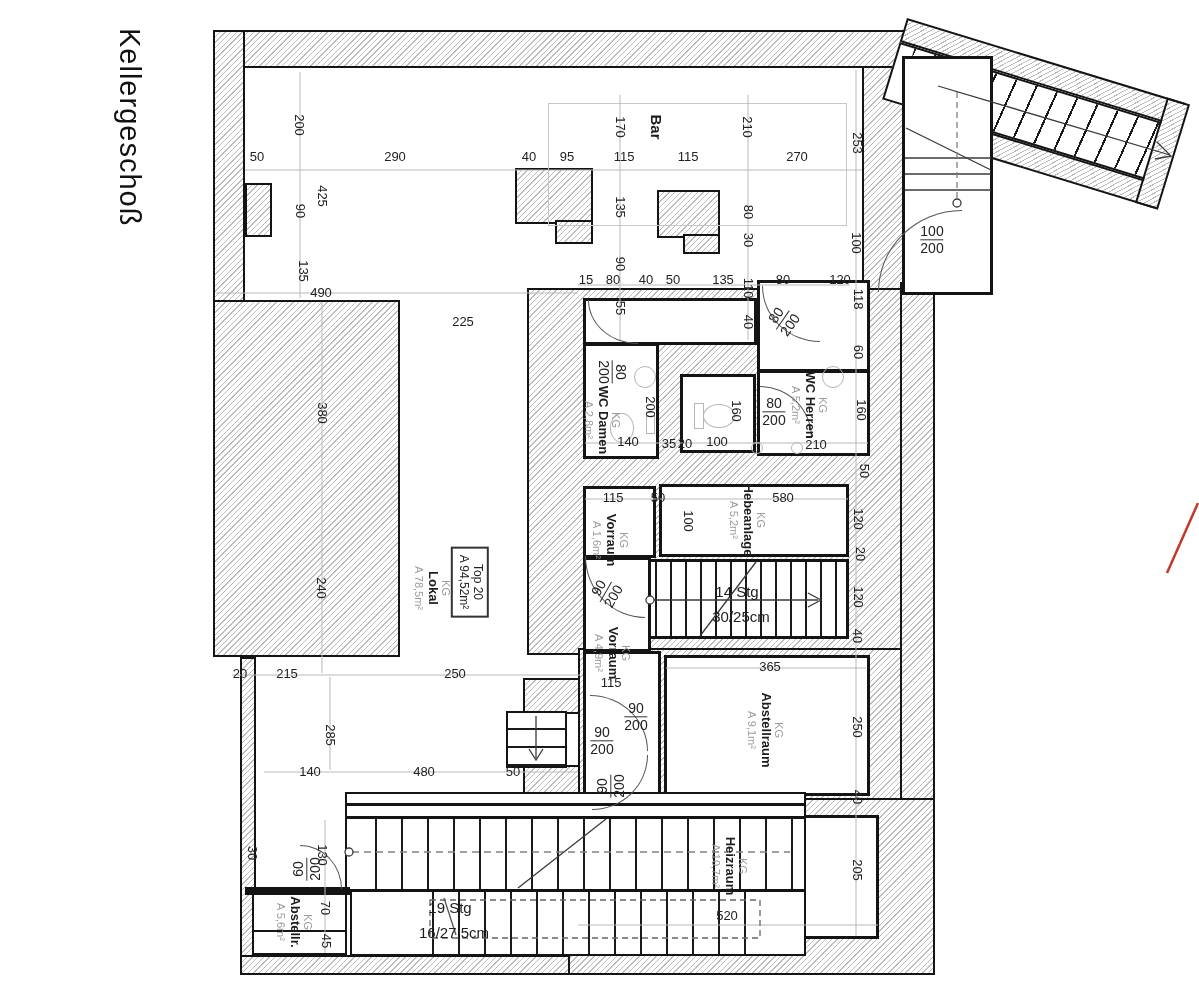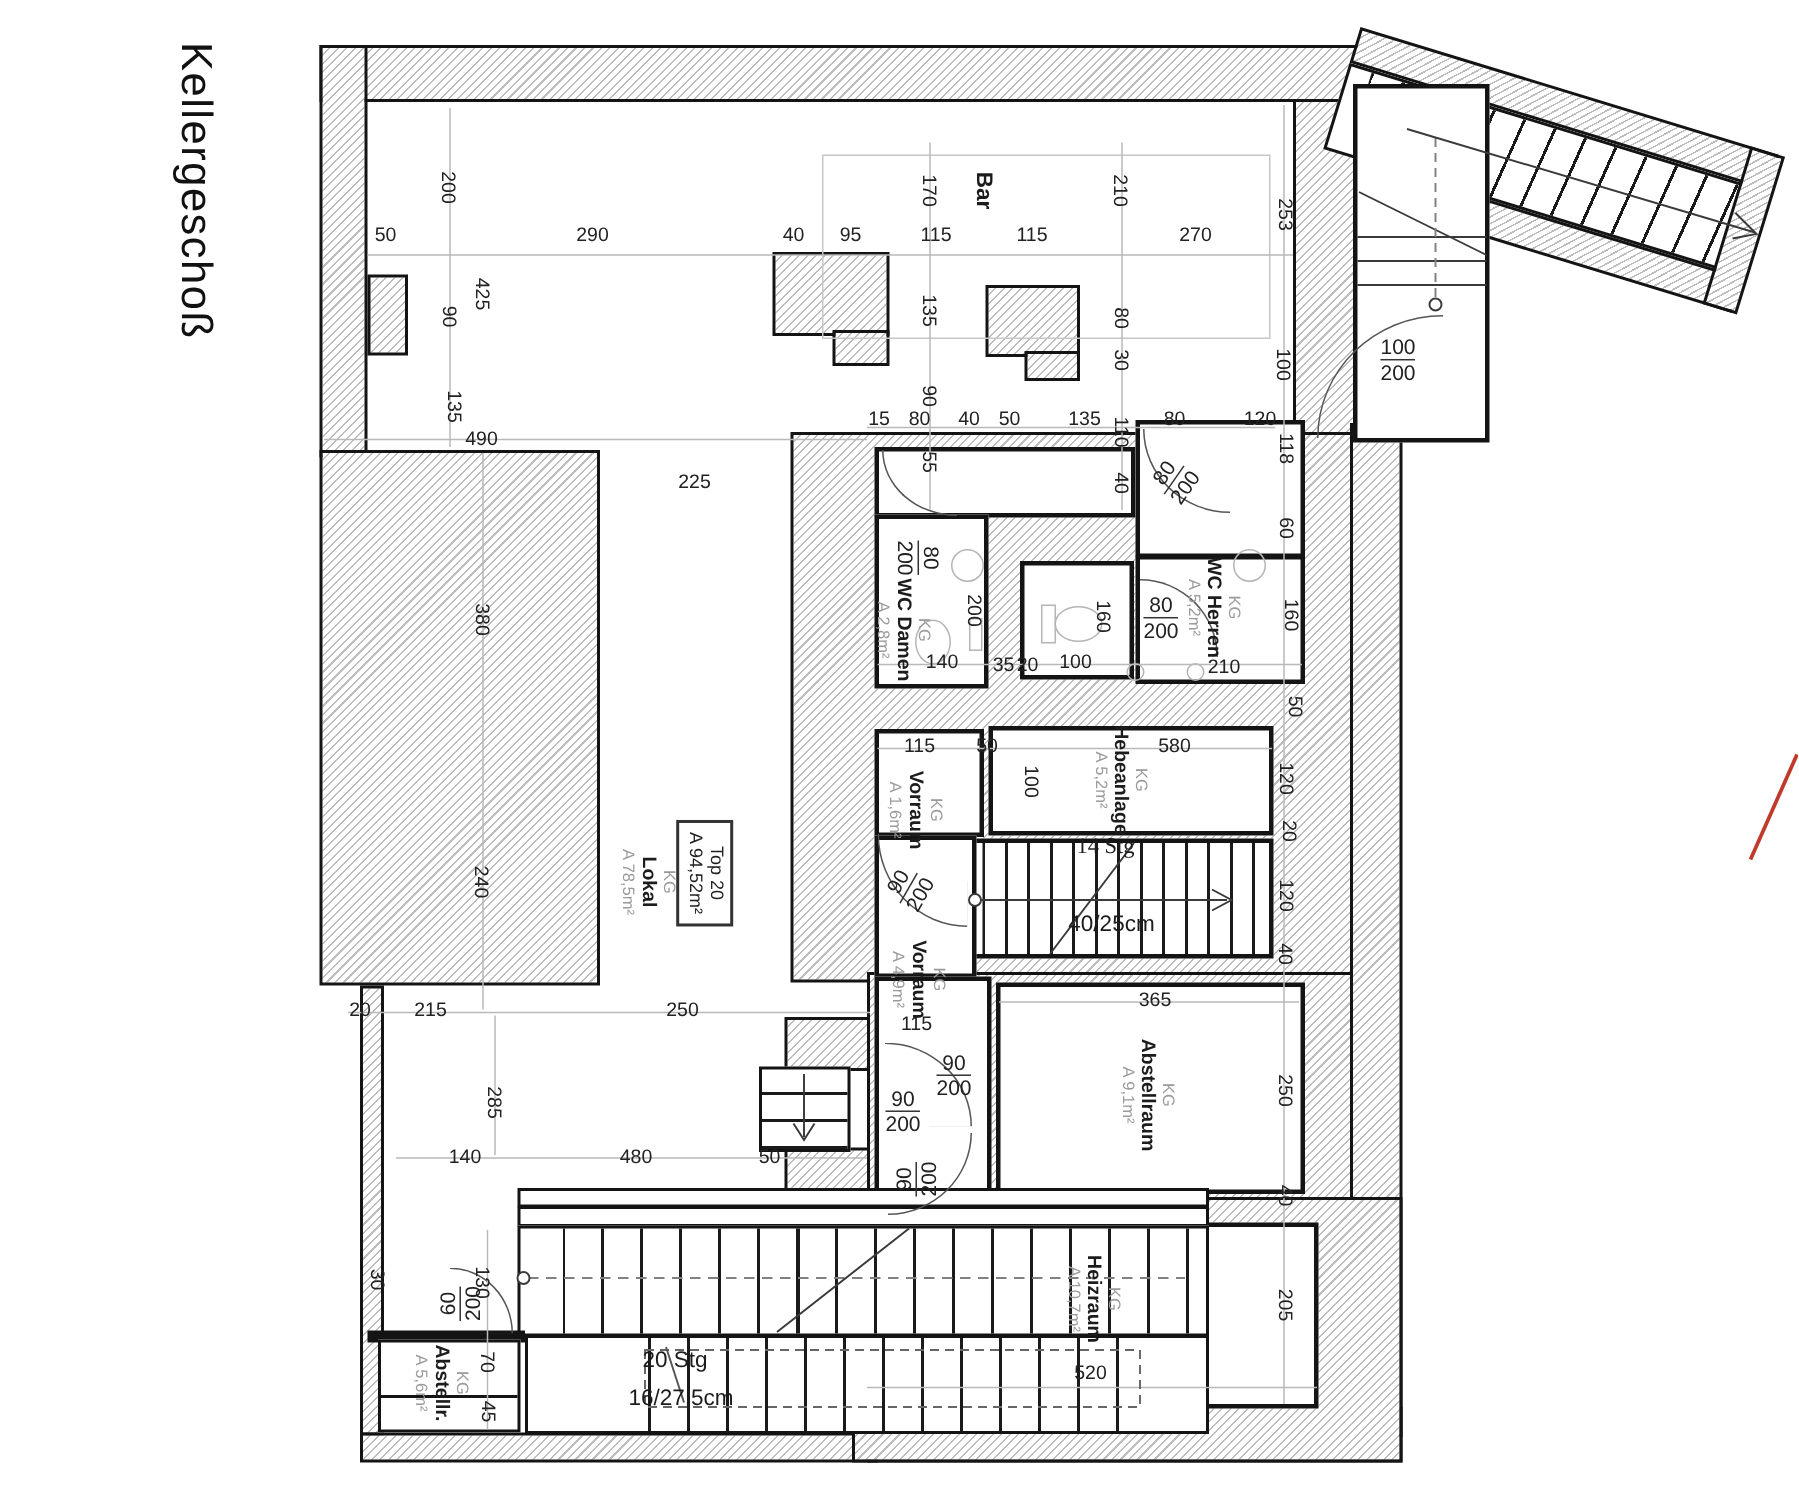--- a/index.html
+++ b/index.html
@@ -168,23 +168,23 @@
       <path d="M529 749 L536 760 L543 749"></path>
       <rect x="430" y="900" width="330" height="38" stroke-dasharray="6 4" stroke="#666"></rect>
       <line x1="938" y1="86" x2="1170" y2="155"></line>
       <path d="M1157 142 L1171 156 L1155 159"></path>
       <line x1="444" y1="898" x2="456" y2="935" stroke="#555"></line>
     </g>
     <line x1="1198" y1="503" x2="1167" y2="573" stroke="#c0392b" stroke-width="2.5"></line>
   </svg>
 
   <div class="barlabel lab" style="left:656px;top:127px;">Bar</div>
-  <div class="slabel lab" style="left:737px;top:565px;font-family:Liberation Serif, serif;">14 Stg</div>
-  <div class="slabel lab" style="left:741px;top:616px;">40/25cm</div>
-  <div class="slabel lab" style="left:450px;top:907px;">20 Stg</div>
+  <div class="slabel lab" style="left:737px;top:591px;">14 Stg</div>
+  <div class="slabel lab" style="left:741px;top:616px;">30/25cm</div>
+  <div class="slabel lab" style="left:450px;top:907px;">19 Stg</div>
   <div class="slabel lab" style="left:454px;top:932px;">16/27,5cm</div>
   <div class="top20 lab" style="left:470px;top:582px;">
     <span>Top 20</span>
     <span>A 94,52m²</span>
   </div>
 
   <div id="labels">
       <span class="dim lab" style="left: 257px; top: 156px;">50</span>
       <span class="dim lab" style="left: 395px; top: 156px;">290</span>
       <span class="dim lab" style="left: 529px; top: 156px;">40</span>

